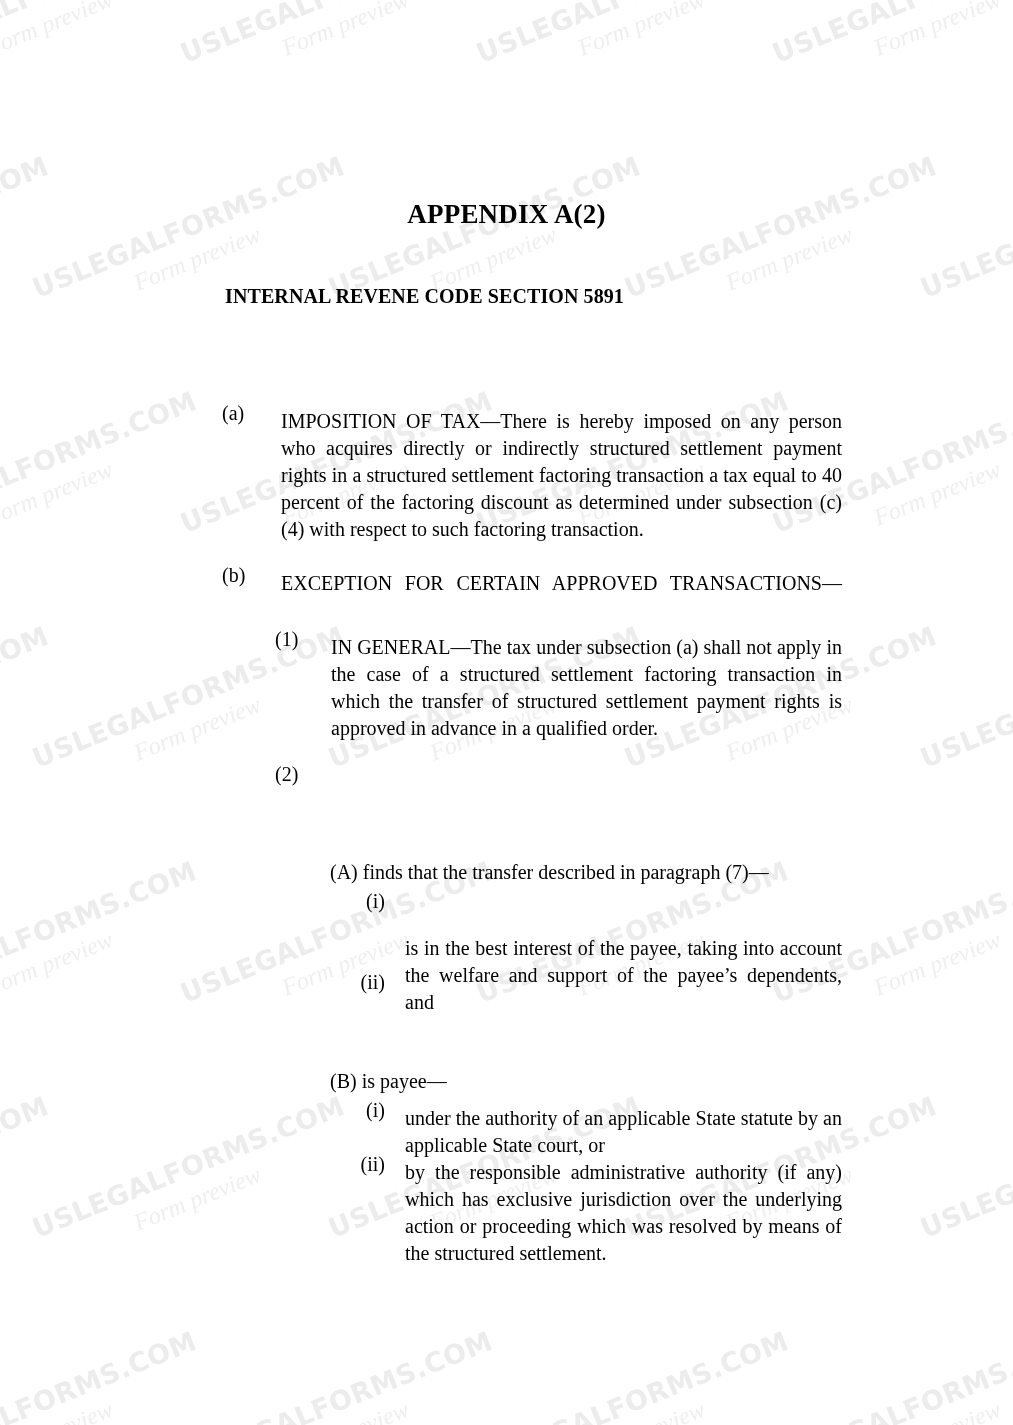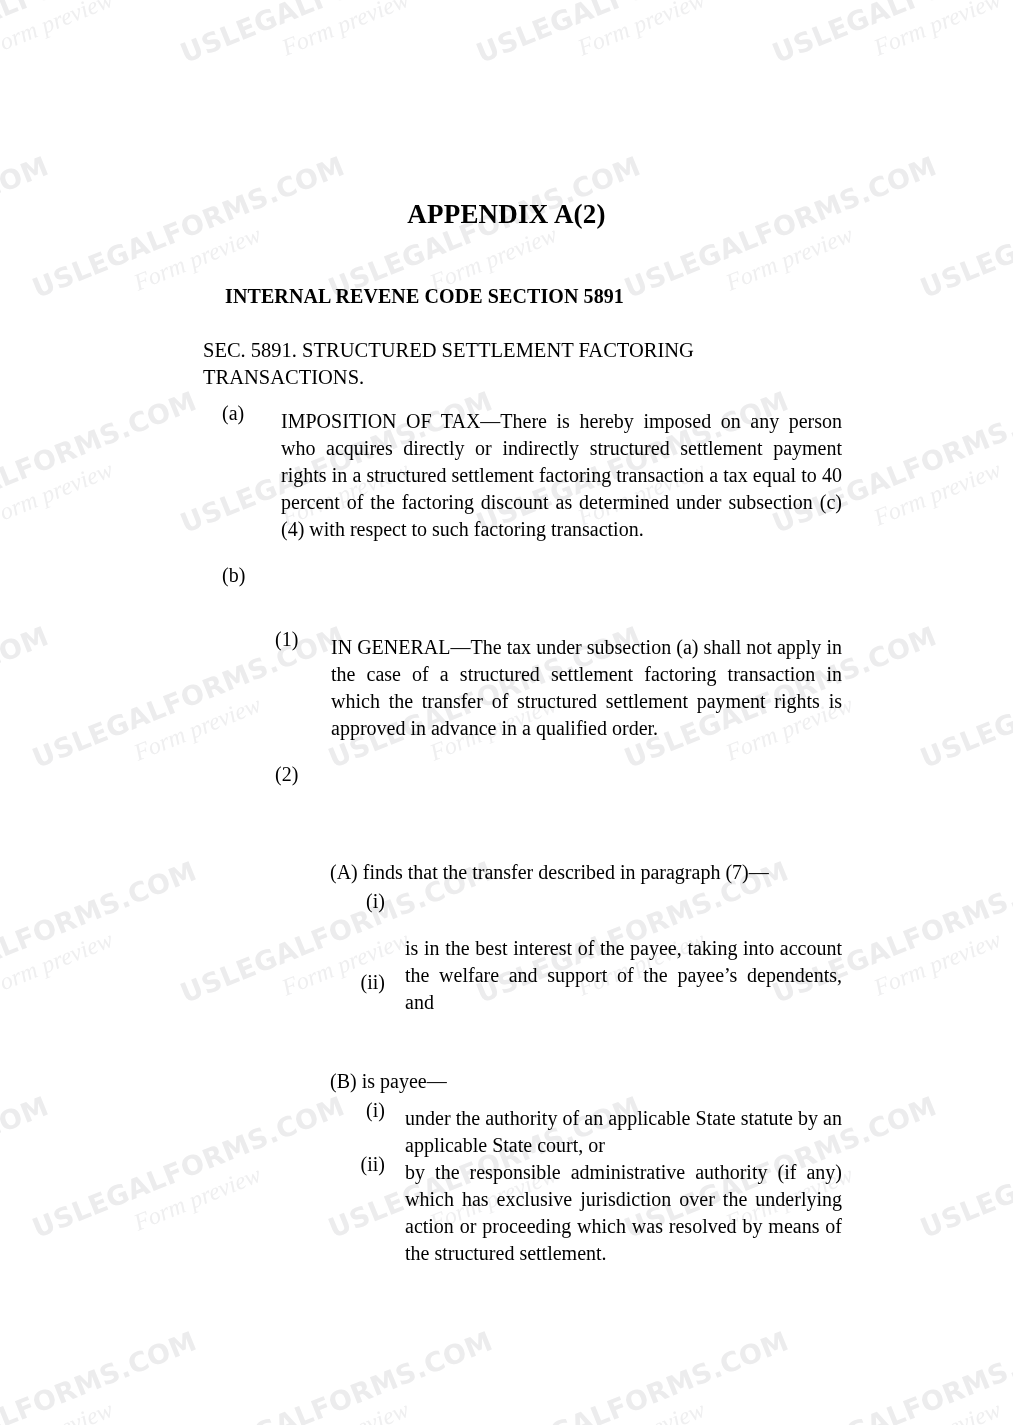--- a/index.html
+++ b/index.html
@@ -268,28 +268,30 @@
         <span class="wm-sub">Form preview</span>
       </div>
     </div>
 
   <div id="content">
 
     <div class="doc-title">APPENDIX A(2)</div>
 
     <div class="doc-subtitle">INTERNAL REVENE CODE SECTION 5891</div>
 
-    <div class="sec-heading">SEC. 5891. STRUCTURED SETTLEMENT FACTORING TRANSACTIONS.</div>
 
     <div class="marker mk-a" style="top:400px;">(a)</div>
     <div class="blk lvl-a" style="top:400px;">
       <p>IMPOSITION OF TAX—There is hereby imposed on any person who acquires directly or indirectly structured settlement payment rights in a structured settlement factoring transaction a tax equal to 40 percent of the factoring discount as determined under subsection (c)(4) with respect to such factoring transaction.</p>
     </div>
 
     <div class="marker mk-a" style="top:562px;">(b)</div>
+    <div class="blk lvl-a force-just" style="top:562px;">
+      <p>EXCEPTION FOR CERTAIN APPROVED TRANSACTIONS—</p>
+    </div>
 
     <div class="marker mk-1" style="top:626px;">(1)</div>
     <div class="blk lvl-1" style="top:626px;">
       <p>IN GENERAL—The tax under subsection (a) shall not apply in the case of a structured settlement factoring transaction in which the transfer of structured settlement payment rights is approved in advance in a qualified order.</p>
     </div>
 
     <div class="marker mk-1" style="top:761px;">(2)</div>
 
     <div class="blk lvl-A" style="top:851px;">
       <p>(A) finds that the transfer described in paragraph (7)—</p>

